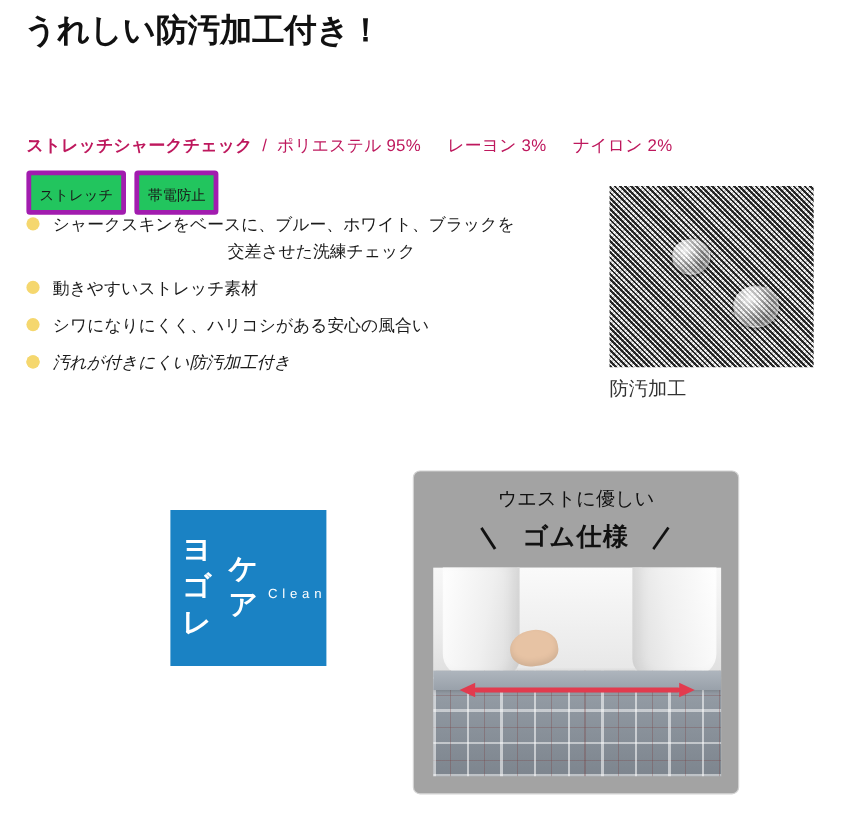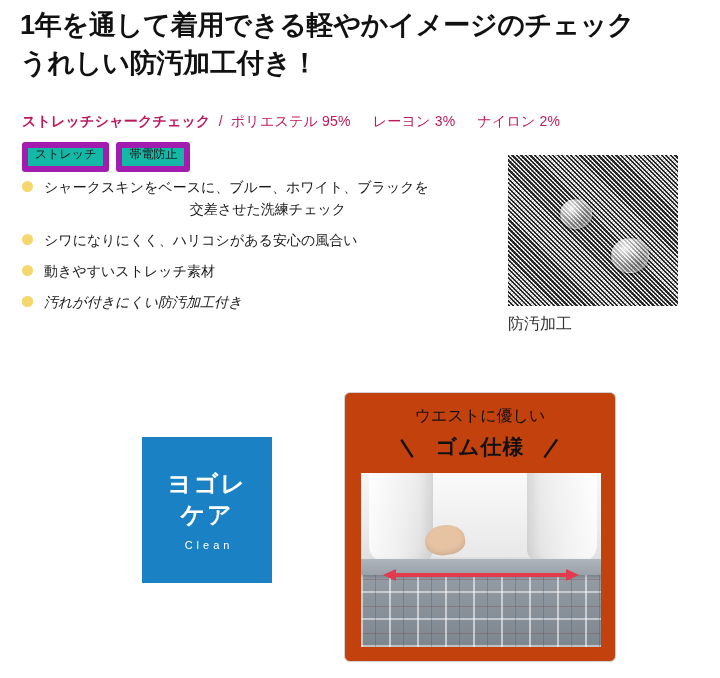--- a/index.html
+++ b/index.html
@@ -52,27 +52,27 @@
 
   
   .tags {
     position: absolute;
     left: 22px;
     top: 142px;
     display: flex;
     gap: 7px;
   }
   .tag {
-    border: 6px solid #a21caf;
+    border: 4px solid #a21caf;
     border-radius: 3px;
     font-size: 12px;
     line-height: 1;
-    padding: 0 7px 6px 7px;
+    padding: 11px 7px 6px 7px;
     color: #1a1a1a;
-    background: #14b8a6;
+    background: #22c55e;
     white-space: nowrap;
   }
 
   
   .bullets {
     position: absolute;
     left: 22px;
     top: 176px;
     width: 470px;
   }
@@ -134,27 +134,26 @@
   .swatch-cap {
     margin-top: 8px;
     font-size: 16px;
     color: #333;
   }
 
   
   .clean-logo {
     position: absolute;
     left: 142px;
-    top: 437px;
+    top: 425px;
     width: 130px;
-    height: 146px;
+    height: 130px;
     background: #1a82c4;
     color: #ffffff;
     display: flex;
-    flex-direction: column;
     align-items: center;
     justify-content: center;
   }
   .clean-logo .jp {
     font-size: 24px;
     font-weight: bold;
     letter-spacing: 2px;
     line-height: 1.27;
     text-align: center;
   }
@@ -167,21 +166,21 @@
 
   
   .waist-panel {
     position: absolute;
     left: 344px;
     top: 392px;
     width: 272px;
     height: 270px;
     border: 1px solid #d2d2d2;
     border-radius: 6px;
-    background: #c2410c;
+    background: #a3a3a3;
     box-sizing: border-box;
   }
   .waist-title {
     position: absolute;
     top: 13px;
     left: 0;
     width: 100%;
     text-align: center;
     font-size: 16px;
     color: #111;
@@ -298,21 +297,20 @@
   }
   .arrow .head.l { left: 0; border-right: 13px solid #e23b4e; }
   .arrow .head.r { right: 0; border-left: 13px solid #e23b4e; }
 </style>
 </head>
 <body>
 
 <div class="page">
 
   <div class="headline">
-    <span>1年を通して着用できる軽やかイメージのチェック</span>
     <span class="l2">うれしい防汚加工付き！</span>
   </div>
 
   <div class="spec">
     <span class="name">ストレッチシャークチェック</span>
     <span class="sep">/</span>
     <span class="mat">ポリエステル 95%</span>
     <span class="mat">レーヨン 3%</span>
     <span class="mat">ナイロン 2%</span>
   </div>
@@ -323,25 +321,25 @@
   </div>
 
   <div class="bullets">
     <div class="bullet">
       <span class="dot"></span>
       <span>シャークスキンをベースに、ブルー、ホワイト、ブラックを</span>
       <span class="t2">交差させた洗練チェック</span>
     </div>
     <div class="bullet">
       <span class="dot"></span>
+      <span>動きやすいストレッチ素材</span>
+    </div>
+    <div class="bullet">
+      <span class="dot"></span>
       <span>シワになりにくく、ハリコシがある安心の風合い</span>
-    </div>
-    <div class="bullet">
-      <span class="dot"></span>
-      <span>動きやすいストレッチ素材</span>
     </div>
     <div class="bullet">
       <span class="dot"></span>
     </div>
     <div class="bullet">
       <span class="dot"></span>
       <span>汚れが付きにくい防汚加工付き</span>
     </div>
   </div>
 

